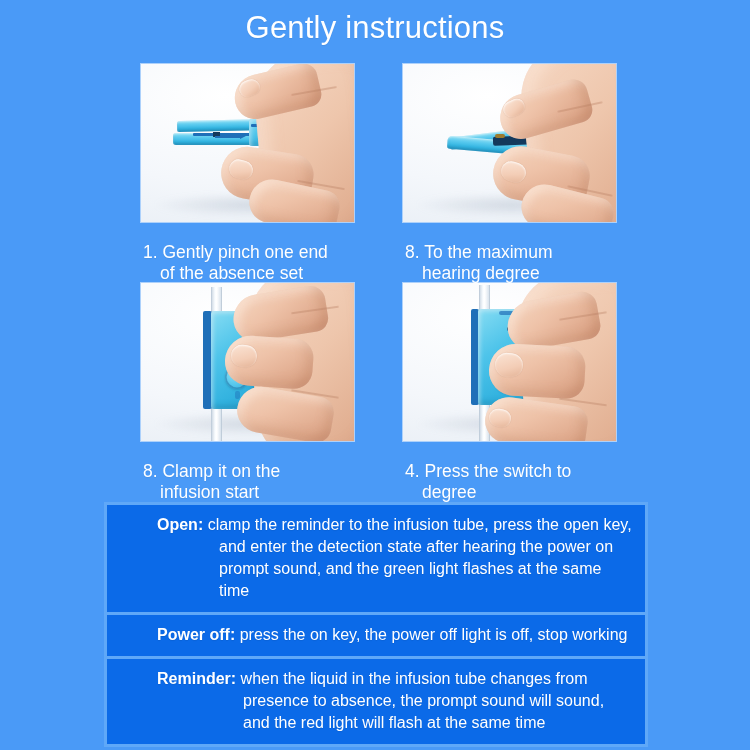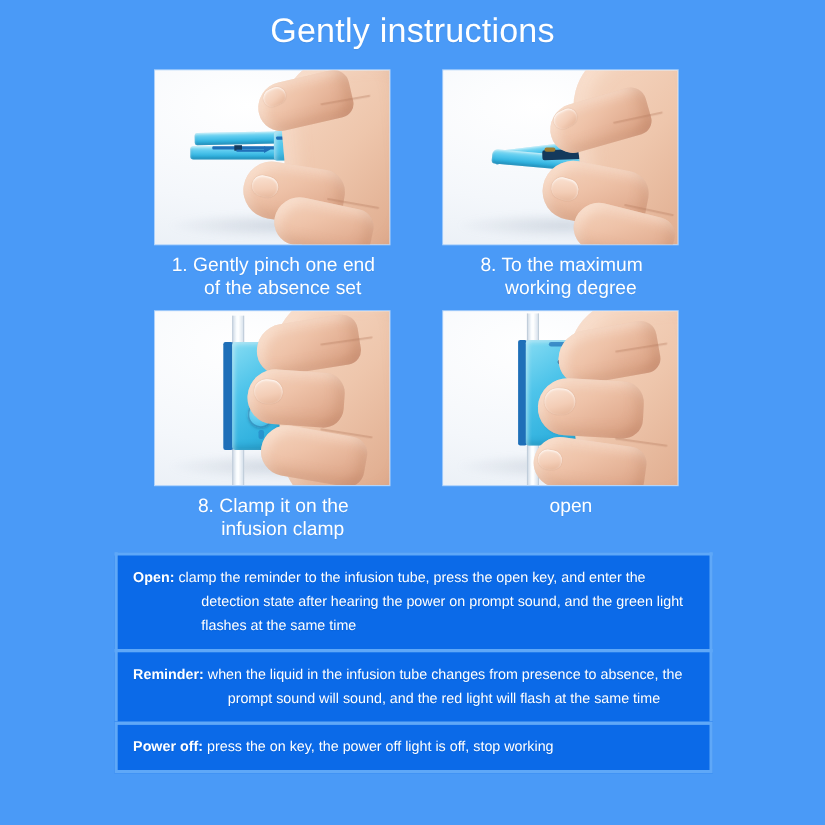--- a/index.html
+++ b/index.html
@@ -74,29 +74,28 @@
     left: 6%;
     right: 4%;
     bottom: 4%;
     height: 14%;
     border-radius: 50%;
     background: radial-gradient(ellipse at center, rgba(140,155,175,0.30), rgba(140,155,175,0) 72%);
     filter: blur(3px);
   }
 
   .caption {
-    margin-top: 8px;
+    margin-top: 20px;
     color: #ffffff;
     font-size: 17.5px;
     line-height: 21px;
     font-weight: 400;
     padding-left: 2px;
     text-indent: 0;
     text-shadow: 0 1px 1px rgba(0,0,0,0.06);
-    text-align: center;
   }
   .caption .ln2 { display: block; padding-left: 17px; }
 
   
   .dev { position: absolute; }
 
   .tube {
     position: absolute;
     width: 9px;
     background: linear-gradient(to right,
@@ -191,25 +190,26 @@
     background: #0b6ae8;
     border: 3px solid #5fa8f8;
     border-bottom-width: 0;
     box-sizing: border-box;
     padding: 9px 12px 10px 14px;
     color: #ffffff;
   }
   .info-box:last-child { border-bottom-width: 3px; }
 
   .info-text {
-    font-size: 13px;
+    font-size: 16px;
     line-height: 22px;
     padding-left: 62px;
     text-indent: -62px;
     text-shadow: 0 1px 1px rgba(0,0,0,0.08);
+    margin-left: 36px;
   }
   .info-text.wide { padding-left: 86px; text-indent: -86px; }
   .info-text.mid  { padding-left: 80px; text-indent: -80px; }
   .info-label { font-weight: bold; }
 </style>
 </head>
 <body>
 
 <div class="page">
 
@@ -273,21 +273,21 @@
         <div class="finger" style="left:96px; top:24px; width:92px; height:44px; border-radius:30px 18px 16px 26px; transform:rotate(-16deg);"></div>
         <div class="nail" style="left:100px; top:36px; width:22px; height:16px; border-radius:9px; transform:rotate(-26deg);"></div>
         <div class="finger" style="left:90px; top:86px; width:96px; height:54px; border-radius:30px 22px 20px 28px; transform:rotate(11deg);"></div>
         <div class="nail" style="left:98px; top:98px; width:25px; height:20px; border-radius:10px; transform:rotate(18deg);"></div>
         <div class="finger" style="left:118px; top:126px; width:92px; height:44px; border-radius:26px 18px 18px 24px; transform:rotate(14deg);"></div>
         <div class="crease" style="left:154px; top:42px; width:46px; height:2px; border-radius:2px; transform:rotate(-12deg);"></div>
         <div class="crease" style="left:164px; top:126px; width:46px; height:2px; border-radius:2px; transform:rotate(12deg);"></div>
       </div>
       <div class="caption">
         <span>8. To the maximum</span>
-        <span class="ln2">working degree</span>
+        <span class="ln2">hearing degree</span>
       </div>
     </div>
 
     <div class="step s3">
       <div class="photo">
         <div class="bg-grad"></div>
         <div class="floor-shadow"></div>
 
         <div class="tube" style="left:70px; top:4px; height:154px;"></div>
 
@@ -303,21 +303,21 @@
         <div class="palm" style="left:112px; top:-16px; width:128px; height:200px; border-radius:52px 36px 46px 60px; transform:rotate(-4deg);"></div>
         <div class="finger" style="left:92px; top:8px; width:94px; height:46px; border-radius:30px 18px 16px 26px; transform:rotate(-9deg);"></div>
         <div class="finger" style="left:84px; top:54px; width:88px; height:50px; border-radius:28px 20px 20px 26px; transform:rotate(4deg);"></div>
         <div class="nail" style="left:90px; top:62px; width:26px; height:22px; border-radius:11px; transform:rotate(6deg);"></div>
         <div class="finger" style="left:96px; top:108px; width:96px; height:46px; border-radius:28px 18px 18px 26px; transform:rotate(10deg);"></div>
         <div class="crease" style="left:150px; top:26px; width:48px; height:2px; border-radius:2px; transform:rotate(-8deg);"></div>
         <div class="crease" style="left:150px; top:110px; width:48px; height:2px; border-radius:2px; transform:rotate(9deg);"></div>
       </div>
       <div class="caption">
         <span>8. Clamp it on the</span>
-        <span class="ln2">infusion clamp</span>
+        <span class="ln2">infusion start</span>
       </div>
     </div>
 
     <div class="step s4">
       <div class="photo">
         <div class="bg-grad"></div>
         <div class="floor-shadow"></div>
 
         <div class="tube" style="left:76px; top:2px; height:156px;"></div>
 
@@ -333,41 +333,42 @@
         <div class="palm" style="left:118px; top:-12px; width:130px; height:198px; border-radius:54px 36px 44px 62px; transform:rotate(-5deg);"></div>
         <div class="finger" style="left:104px; top:14px; width:92px; height:48px; border-radius:32px 18px 16px 26px; transform:rotate(-10deg);"></div>
         <div class="finger" style="left:86px; top:62px; width:96px; height:52px; border-radius:30px 22px 20px 28px; transform:rotate(3deg);"></div>
         <div class="nail" style="left:92px; top:70px; width:28px; height:24px; border-radius:12px; transform:rotate(4deg);"></div>
         <div class="finger" style="left:82px; top:118px; width:102px; height:46px; border-radius:28px 18px 18px 26px; transform:rotate(8deg);"></div>
         <div class="nail" style="left:86px; top:126px; width:22px; height:18px; border-radius:9px; transform:rotate(10deg);"></div>
         <div class="crease" style="left:156px; top:32px; width:48px; height:2px; border-radius:2px; transform:rotate(-9deg);"></div>
         <div class="crease" style="left:156px; top:118px; width:48px; height:2px; border-radius:2px; transform:rotate(8deg);"></div>
       </div>
       <div class="caption">
-        <span class="ln2">open</span>
+        <span>4. Press the switch to</span>
+        <span class="ln2">degree</span>
       </div>
     </div>
 
   </div>
 
   <div class="info-stack">
 
     <div class="info-box">
       <div class="info-text">
         <span class="info-label">Open:</span><span> clamp the reminder to the infusion tube, press the open key, and enter the detection state after hearing the power on prompt sound, and the green light flashes at the same time</span>
       </div>
     </div>
 
     <div class="info-box">
+      <div class="info-text mid">
+        <span class="info-label">Power off:</span><span> press the on key, the power off light is off, stop working</span>
+      </div>
+    </div>
+
+    <div class="info-box">
       <div class="info-text wide">
         <span class="info-label">Reminder:</span><span> when the liquid in the infusion tube changes from presence to absence, the prompt sound will sound, and the red light will flash at the same time</span>
       </div>
     </div>
 
-    <div class="info-box">
-      <div class="info-text mid">
-        <span class="info-label">Power off:</span><span> press the on key, the power off light is off, stop working</span>
-      </div>
-    </div>
-
   </div>
 
 </div>
 
 </body></html>

